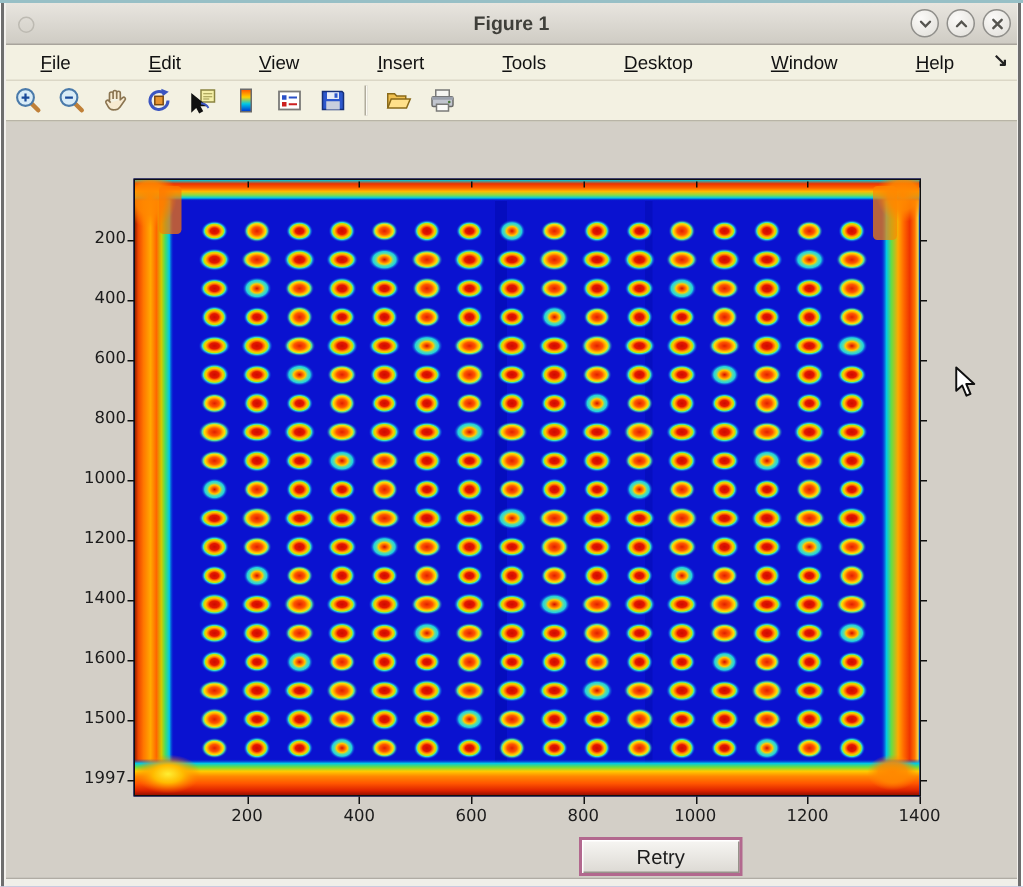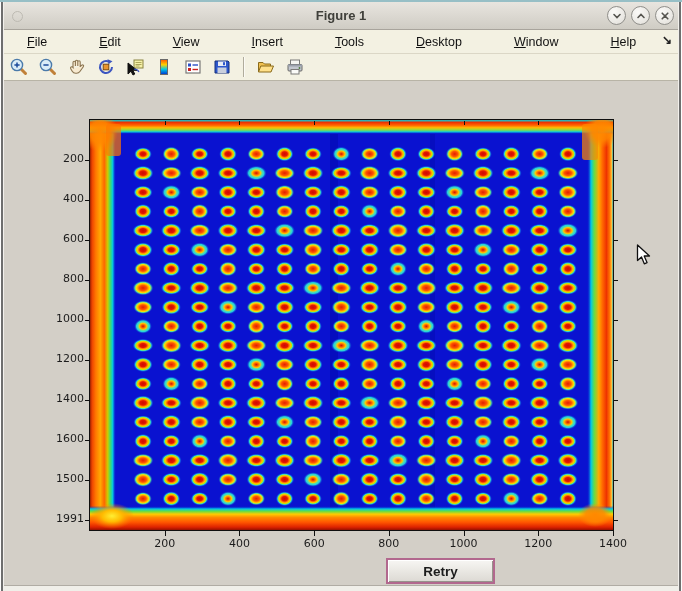--- a/index.html
+++ b/index.html
@@ -46,21 +46,21 @@
   .tick{position:absolute;background:#101010;}
   .tick-label{position:absolute;font-family:"DejaVu Sans",sans-serif;font-size:11px;color:#1c1c1c;}
   .tl-y{text-align:right;width:46px;}
   .tl-x{text-align:center;width:44px;}
   
   .ui-btn{position:absolute;top:556px;height:26px;box-sizing:border-box;
     background:linear-gradient(#f7f6f3,#dcd9d3);
     font-size:13.5px;color:#1c1c1c;display:flex;align-items:center;justify-content:center;
     font-family:"Liberation Sans",sans-serif;}
   .btn-retry{left:386px;width:109px;border:2px solid #b2688e;
-    box-shadow:inset 1px 1px 0 #ffffff, inset -1px -1px 0 #97938b;font-weight:bold;}
+    box-shadow:inset 1px 1px 0 #ffffff, inset -1px -1px 0 #97938b;}
   .btn-continue{left:506px;width:128px;border:1px solid #8f8c85;
     box-shadow:inset 1px 1px 0 #fdfdfc, inset -1px -1px 0 #9a968e, 1px 1px 0 rgba(110,108,102,.55);}
   
   .bottom-strip{position:absolute;left:0;top:583px;width:100%;height:8px;
     background:#f0efe9;border-top:1px solid #b0aca4;z-index:30;}
   .cursor{position:absolute;left:636px;top:242px;z-index:50;pointer-events:none;}
 </style>
 </head>
 <body>
 
@@ -612,21 +612,21 @@
       <div class="tick" style="left: 614px; top: 357.766px; width: 4px; height: 1px;"></div>
       <div class="tick-label tl-y" style="left: 38px; top: 389.727px;">1400</div>
       <div class="tick" style="left: 85px; top: 397.727px; width: 5px; height: 1px;"></div>
       <div class="tick" style="left: 614px; top: 397.727px; width: 4px; height: 1px;"></div>
       <div class="tick-label tl-y" style="left: 38px; top: 429.688px;">1600</div>
       <div class="tick" style="left: 85px; top: 437.688px; width: 5px; height: 1px;"></div>
       <div class="tick" style="left: 614px; top: 437.688px; width: 4px; height: 1px;"></div>
       <div class="tick-label tl-y" style="left: 38px; top: 469.649px;">1500</div>
       <div class="tick" style="left: 85px; top: 477.649px; width: 5px; height: 1px;"></div>
       <div class="tick" style="left: 614px; top: 477.649px; width: 4px; height: 1px;"></div>
-      <div class="tick-label tl-y" style="left: 38px; top: 509.61px;">1991</div>
+      <div class="tick-label tl-y" style="left: 38px; top: 509.61px;">1997</div>
       <div class="tick" style="left: 85px; top: 517.61px; width: 5px; height: 1px;"></div>
       <div class="tick" style="left: 614px; top: 517.61px; width: 4px; height: 1px;"></div>
       <div class="tick-label tl-x" style="left: 142.714px; top: 535px;">200</div>
       <div class="tick" style="left: 164.714px; top: 529px; width: 1px; height: 5px;"></div>
       <div class="tick" style="left: 164.714px; top: 119px; width: 1px; height: 4px;"></div>
       <div class="tick-label tl-x" style="left: 217.429px; top: 535px;">400</div>
       <div class="tick" style="left: 239.429px; top: 529px; width: 1px; height: 5px;"></div>
       <div class="tick" style="left: 239.429px; top: 119px; width: 1px; height: 4px;"></div>
       <div class="tick-label tl-x" style="left: 292.143px; top: 535px;">600</div>
       <div class="tick" style="left: 314.143px; top: 529px; width: 1px; height: 5px;"></div>

